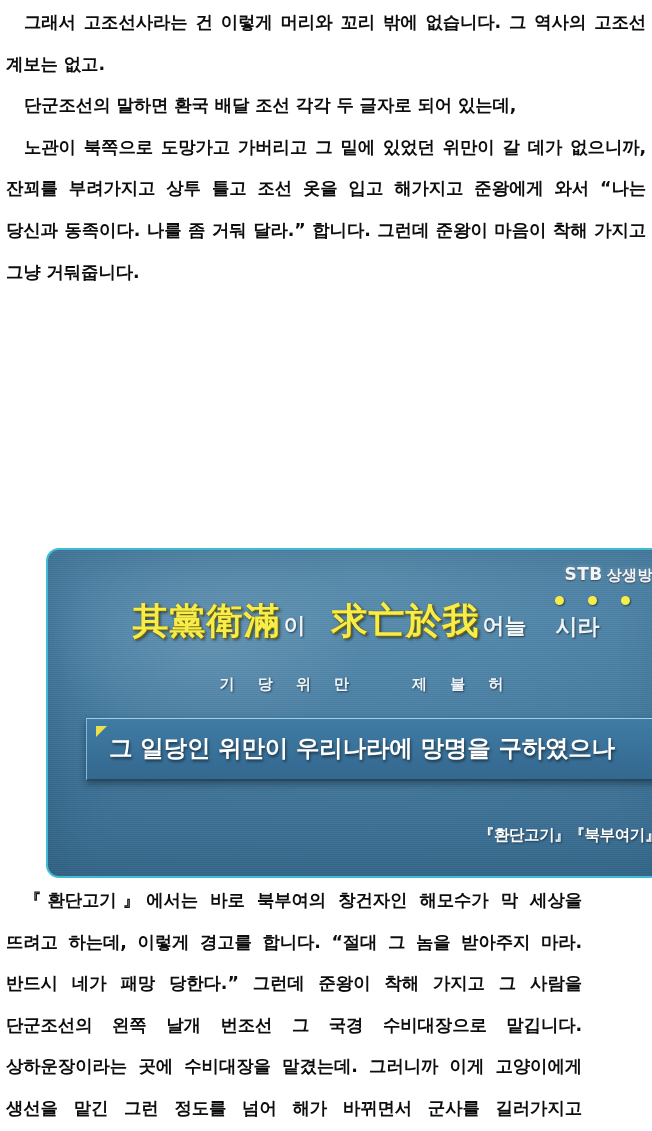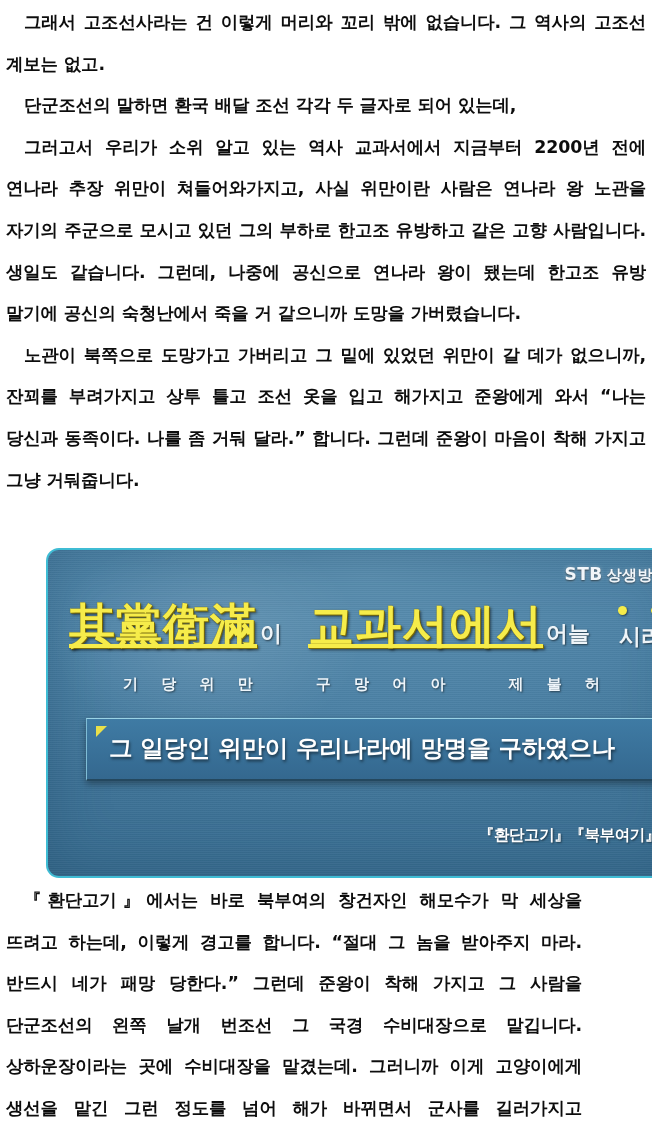--- a/index.html
+++ b/index.html
@@ -108,31 +108,30 @@
     top: 52px;
     display: flex;
     justify-content: center;
     align-items: flex-end;
     gap: 26px;
     z-index: 3;
   }
   .hanja-group { position: relative; display: flex; align-items: baseline; }
   .hanja {
     font-family: "DejaVu Serif", "Liberation Serif", serif;
-    font-size: 46px;
+    font-size: 36px;
     font-weight: 800;
     color: #f6ec4a;
     line-height: 1;
     letter-spacing: 1px;
     text-shadow:
       0 0 1px #6a5a00,
       1px 1px 0 #7a6a06,
       2px 2px 3px rgba(0,0,0,0.55);
     white-space: nowrap;
-    text-decoration: underline;
   }
   .hangul-suffix {
     font-size: 22px;
     font-weight: 800;
     color: #eef4f8;
     margin-left: 3px;
     line-height: 1;
     text-shadow: 1px 1px 2px rgba(0,0,0,0.55);
     white-space: nowrap;
   }
@@ -224,57 +223,55 @@
   }
 </style>
 </head>
 <body>
 
 <div class="page">
 
   <div class="prose block-top">
     <p>그래서 고조선사라는 건 이렇게 머리와 꼬리 밖에 없습니다. 그 역사의 고조선 계보는 없고.</p>
     <p>단군조선의 말하면 환국 배달 조선 각각 두 글자로 되어 있는데,</p>
-    <p>그러고서 우리가 소위 알고 있는 역사 교과서에서 지금부터 2200년 전에 연나라 추장 위만이 쳐들어와가지고, 사실 위만이란 사람은 연나라 왕 노관을 자기의 주군으로 모시고 있던 그의 부하로 한고조 유방하고 같은 고향 사람입니다. 생일도 같습니다. 그런데, 나중에 공신으로 연나라 왕이 됐는데 한고조 유방 말기에 공신의 숙청난에서 죽을 거 같으니까 도망을 가버렸습니다.</p>
     <p>노관이 북쪽으로 도망가고 가버리고 그 밑에 있었던 위만이 갈 데가 없으니까, 잔꾀를 부려가지고 상투 틀고 조선 옷을 입고 해가지고 준왕에게 와서 “나는 당신과 동족이다. 나를 좀 거둬 달라.” 합니다. 그런데 준왕이 마음이 착해 가지고 그냥 거둬줍니다.</p>
   </div>
 
   <figure class="tv-figure">
     <div class="tv-frame">
 
       <div class="tv-logo">
         <span class="stb">STB</span><span class="kr">상생방송</span>
       </div>
 
       <div class="hanja-row">
 
         <div class="hanja-group">
           <span class="hanja">其黨衛滿</span>
           <span class="hangul-suffix">이</span>
         </div>
 
         <div class="hanja-group">
-          <span class="hanja">교과서에서</span>
+          <span class="hanja">求亡於我</span>
           <span class="hangul-suffix">어늘</span>
         </div>
 
         <div class="hanja-group">
           <span class="emph-dots">
             <i></i>
               <i></i>
               <i></i>
           </span>
           <span class="hangul-suffix">시라</span>
         </div>
 
       </div>
 
       <div class="pron-row">
         <span class="pron">기 당 위 만</span>
-        <span class="pron">구 망 어 아</span>
         <span class="pron">제 불 허</span>
       </div>
 
       <div class="caption-box">
         <div class="caption-line first">그 일당인 위만이 우리나라에 망명을 구하였으나</div>
       </div>
 
       <div class="source-cite">『환단고기』『북부여기』</div>
 
     </div>

